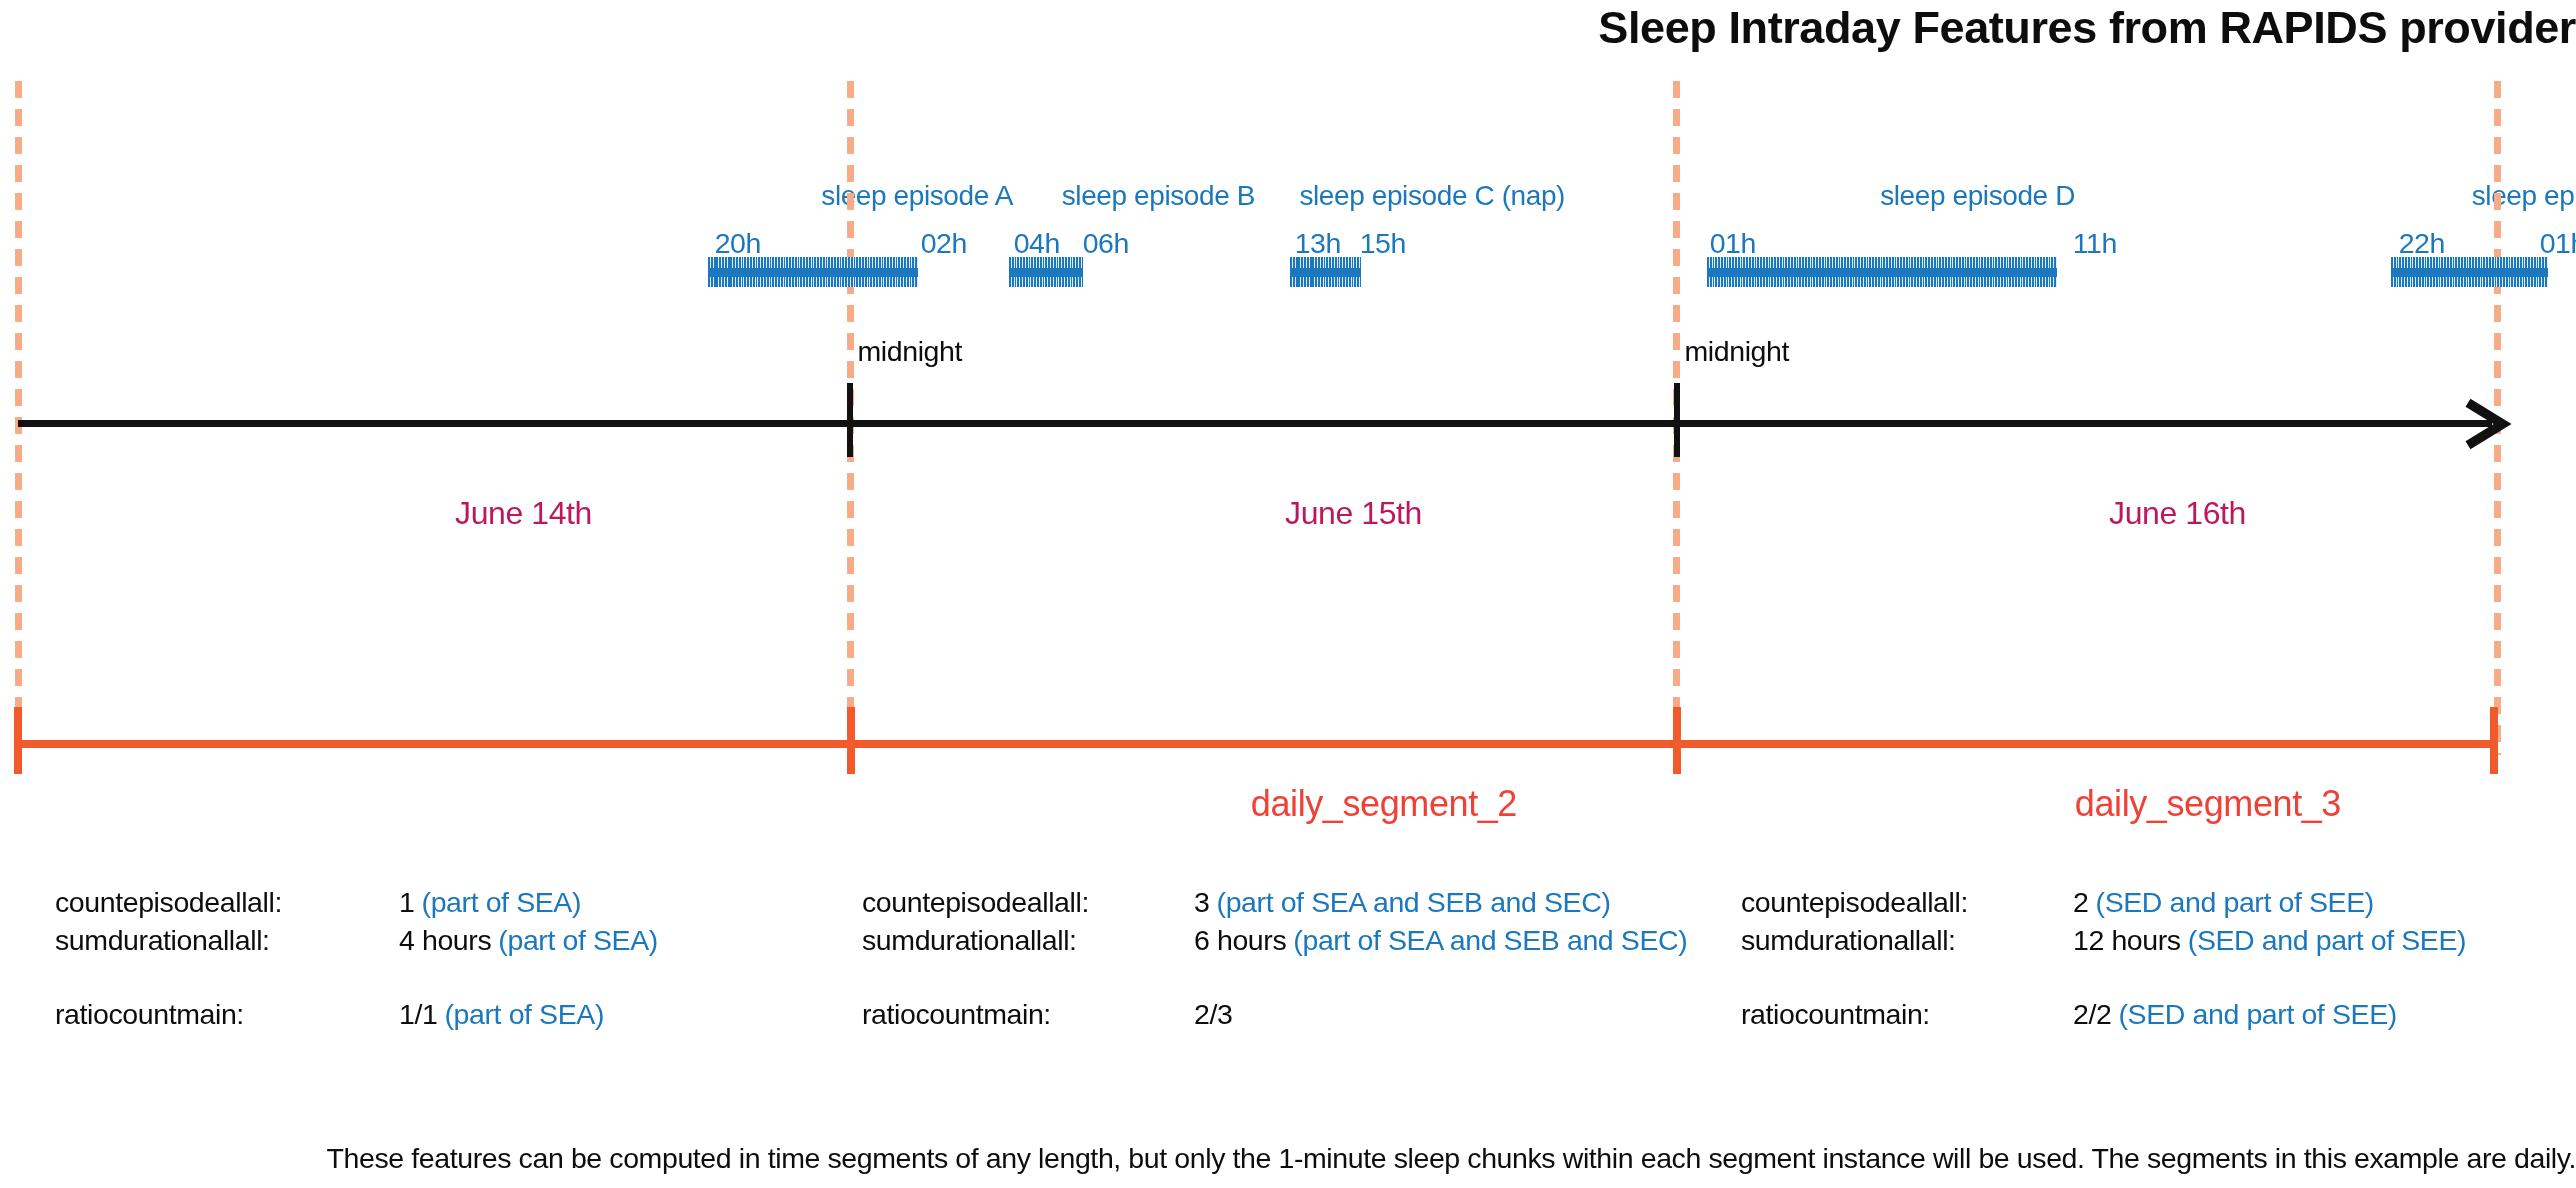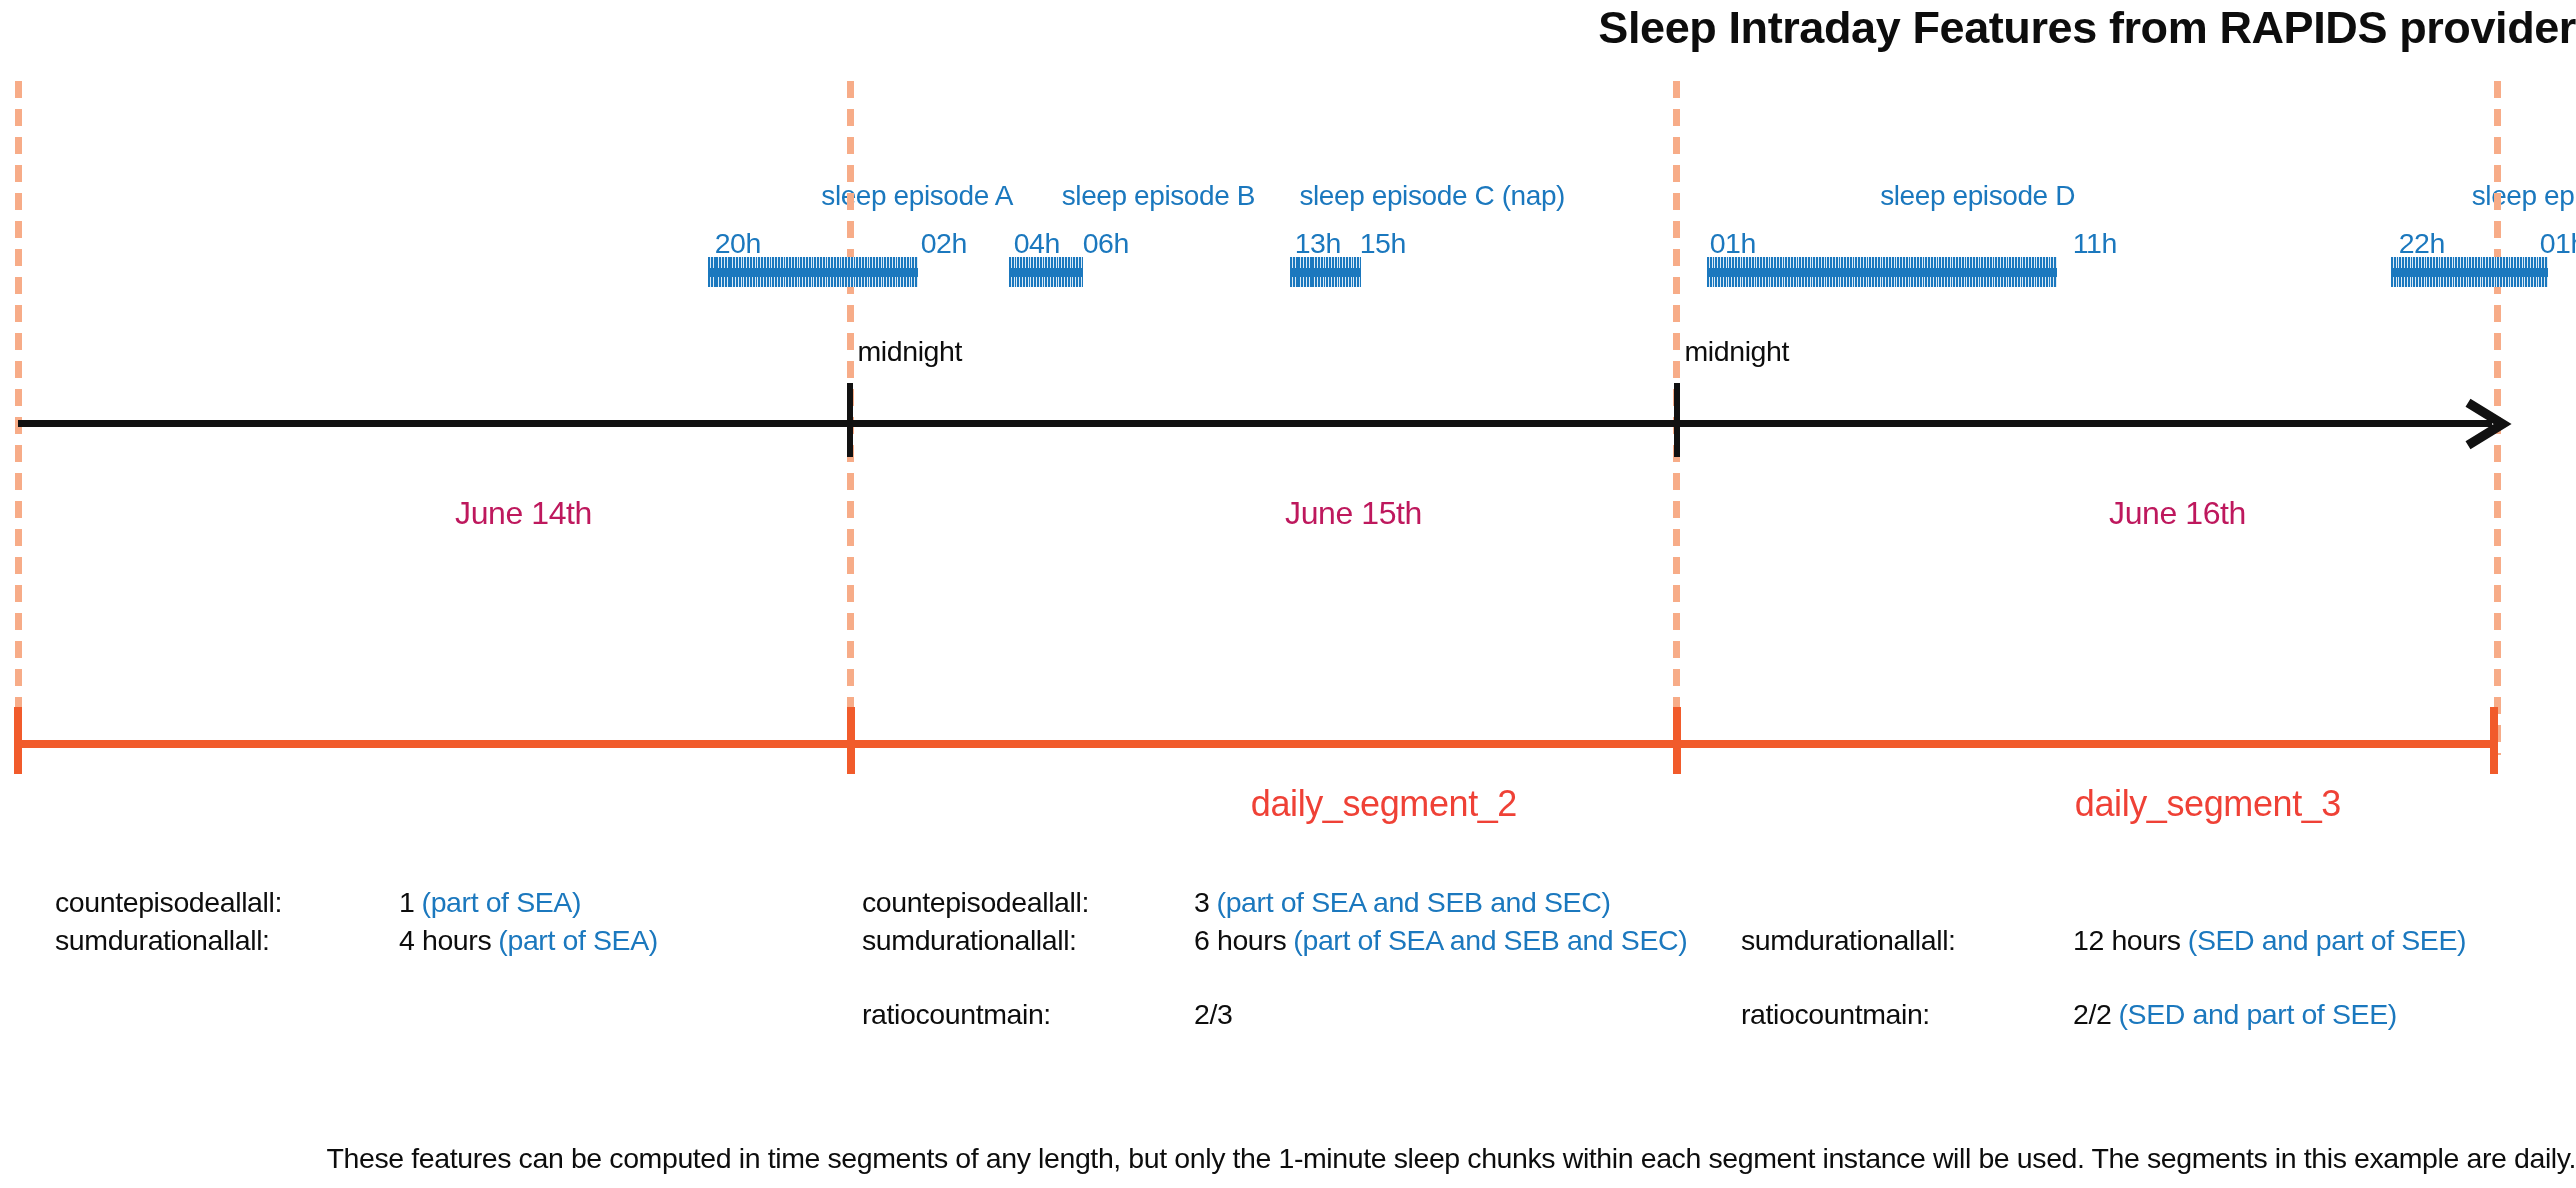--- a/index.html
+++ b/index.html
@@ -164,35 +164,41 @@
   <div class="abs center segment-label" style="left:1011px">daily_segment_2</div>
   <div class="abs center segment-label" style="left:1835px">daily_segment_3</div>
 
   <div class="abs features s0" style="left:55px;width:775px">
     <div class="feat-row r0">
       <span class="feat-label">countepisodeallall:</span><span class="feat-value">1</span><span class="feat-note">(part of SEA)</span>
     </div>
     <div class="feat-row r1">
       <span class="feat-label">sumdurationallall:</span><span class="feat-value">4 hours</span><span class="feat-note">(part of SEA)</span>
     </div>
+    <div class="feat-row r2">
+      <span class="feat-label">ratiocountmain:</span><span class="feat-value">1/1</span><span class="feat-note">(part of SEA)</span>
+    </div>
   </div>
 
   <div class="abs features s1" style="left:862px;width:799px">
     <div class="feat-row r0">
       <span class="feat-label">countepisodeallall:</span><span class="feat-value">3</span><span class="feat-note">(part of SEA and SEB and SEC)</span>
     </div>
     <div class="feat-row r1">
       <span class="feat-label">sumdurationallall:</span><span class="feat-value">6 hours</span><span class="feat-note">(part of SEA and SEB and SEC)</span>
     </div>
     <div class="feat-row r2">
       <span class="feat-label">ratiocountmain:</span><span class="feat-value">2/3</span><span class="feat-note"></span>
     </div>
   </div>
 
   <div class="abs features s2" style="left:1741px;width:831px">
+    <div class="feat-row r0">
+      <span class="feat-label">countepisodeallall:</span><span class="feat-value">2</span><span class="feat-note">(SED and part of SEE)</span>
+    </div>
     <div class="feat-row r1">
       <span class="feat-label">sumdurationallall:</span><span class="feat-value">12 hours</span><span class="feat-note">(SED and part of SEE)</span>
     </div>
     <div class="feat-row r2">
       <span class="feat-label">ratiocountmain:</span><span class="feat-value">2/2</span><span class="feat-note">(SED and part of SEE)</span>
     </div>
   </div>
 
   <div class="abs center footnote">These features can be computed in time segments of any length, but only the 1-minute sleep chunks within each segment instance will be used. The segments in this example are daily.</div>
 

